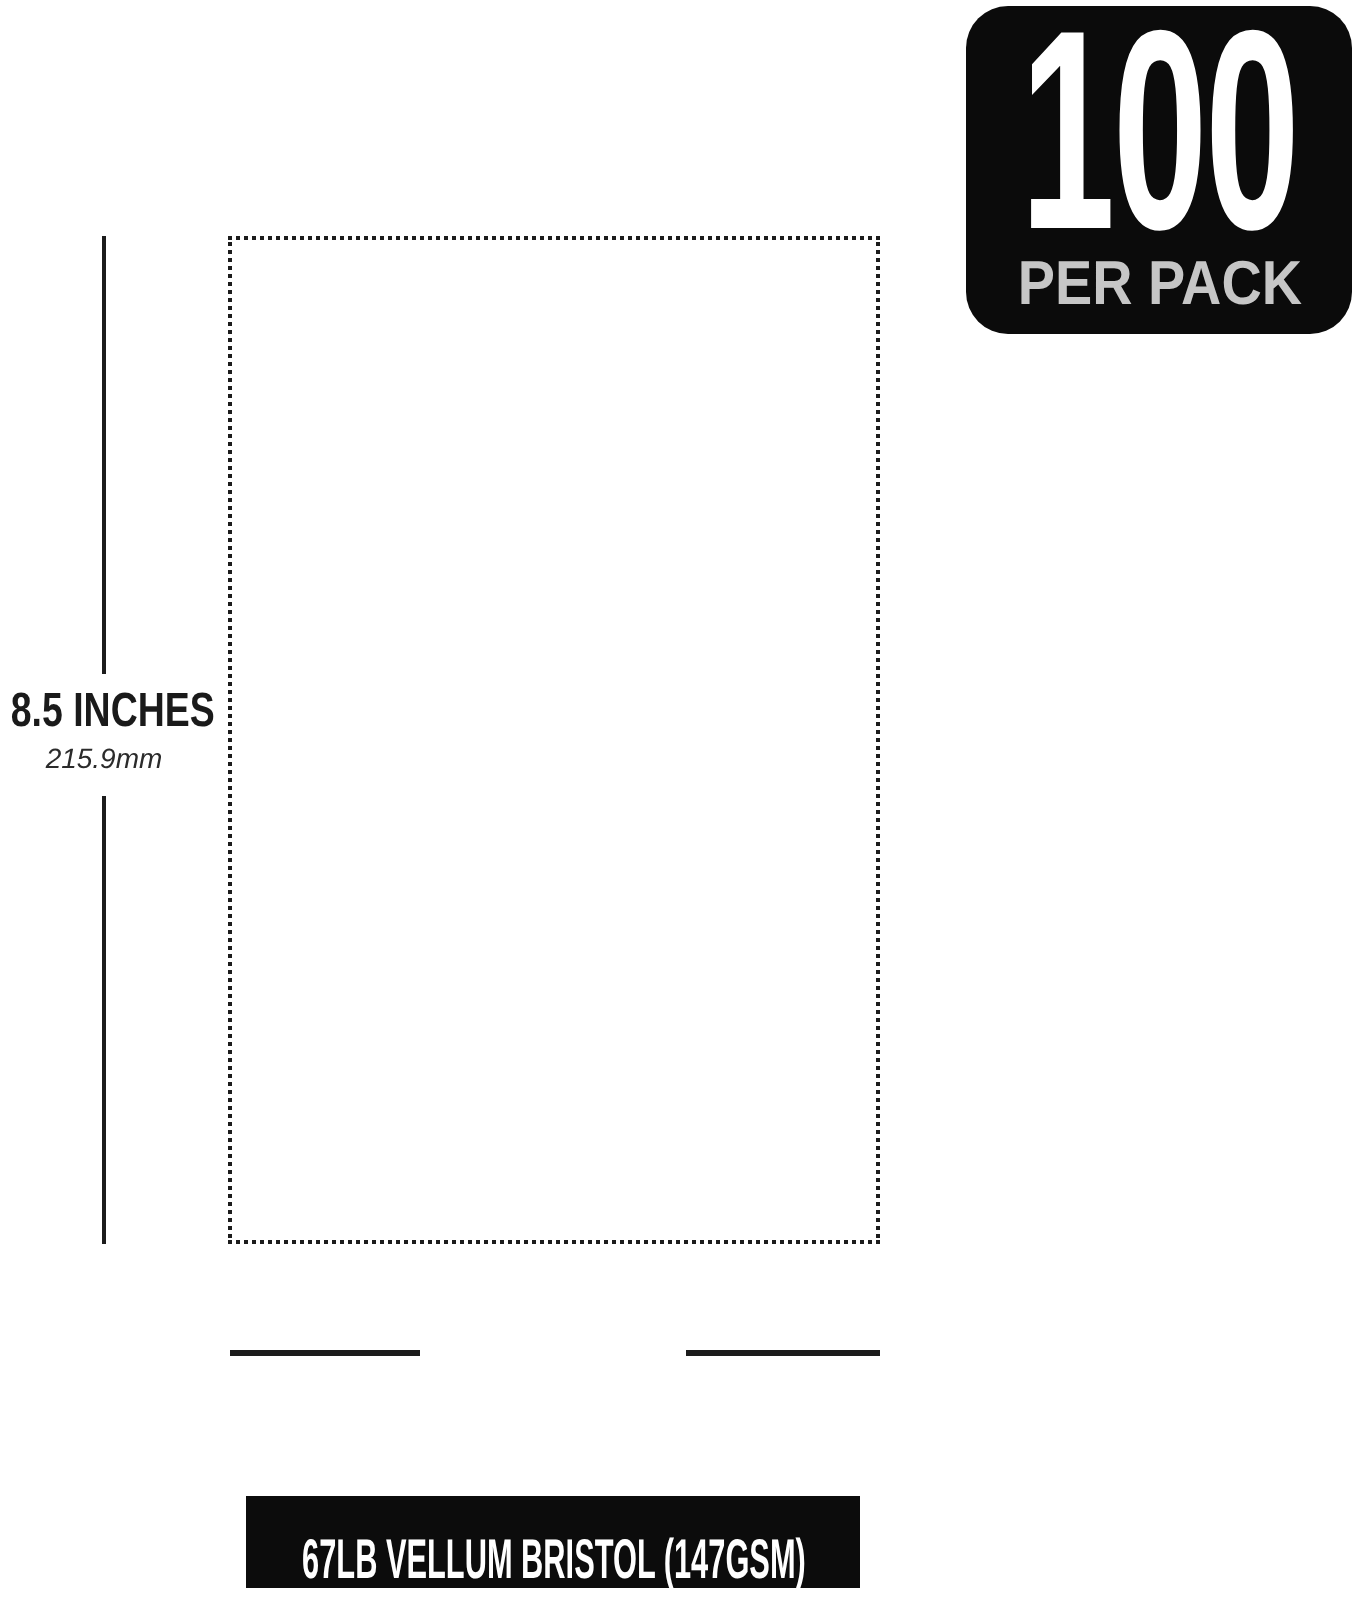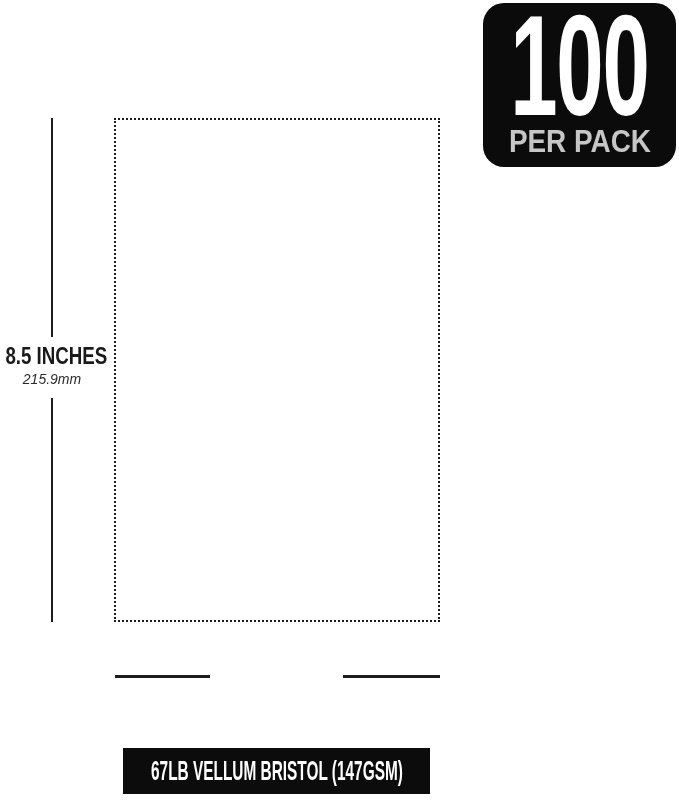--- a/index.html
+++ b/index.html
@@ -61,21 +61,21 @@
   .hline{position:absolute;top:675px;height:3px;background:var(--line);}
   .hline.left{left:115px;width:95px;}
   .hline.right{left:343px;width:97px;}
   .width-label{
     position:absolute;left:177px;top:661px;width:200px;text-align:center;
   }
   
   .footer-bar{
     position:absolute;left:123px;top:748px;width:307px;height:46px;
     background:var(--footer-bg);
-    display:flex;align-items:center;justify-content:center;
+    display:flex;align-items:flex-end;justify-content:center;
   }
   .footer-text{
     color:#ffffff;font-weight:700;font-size:28px;line-height:1;white-space:nowrap;
     transform:scaleX(.55);transform-origin:center;
   }
 </style>
 </head>
 <body>
 
 <div class="canvas">

